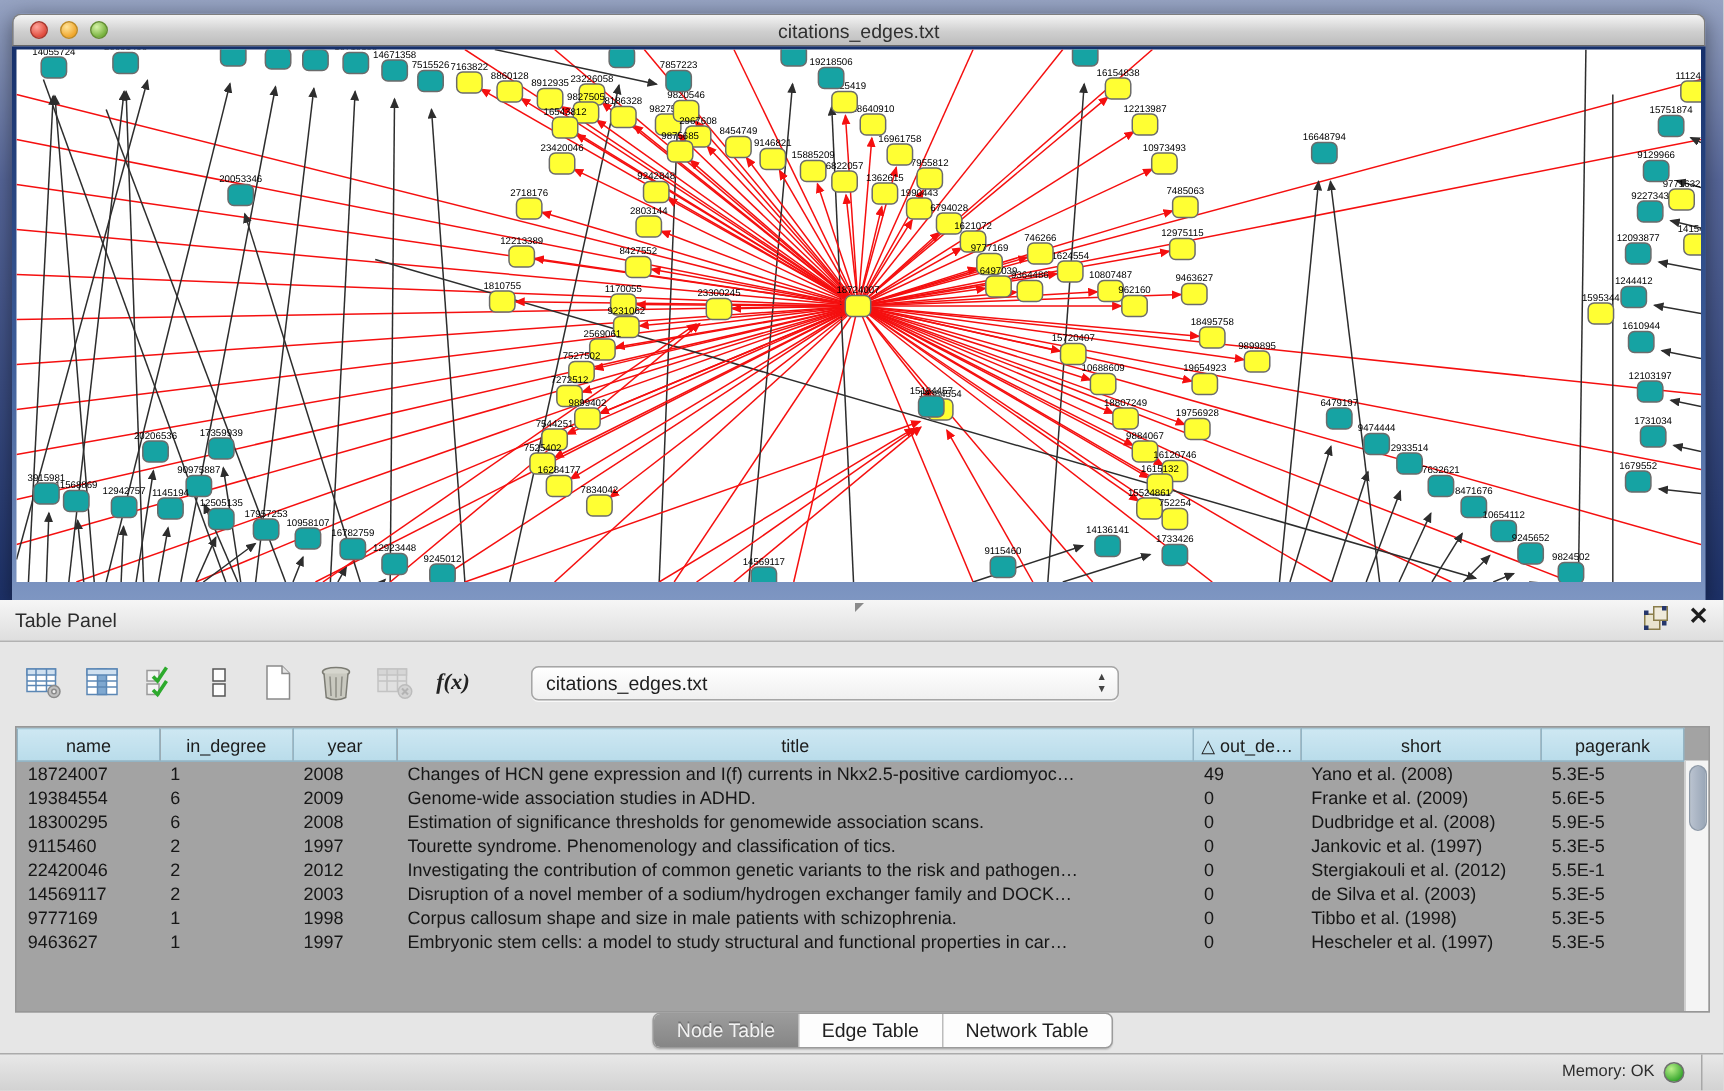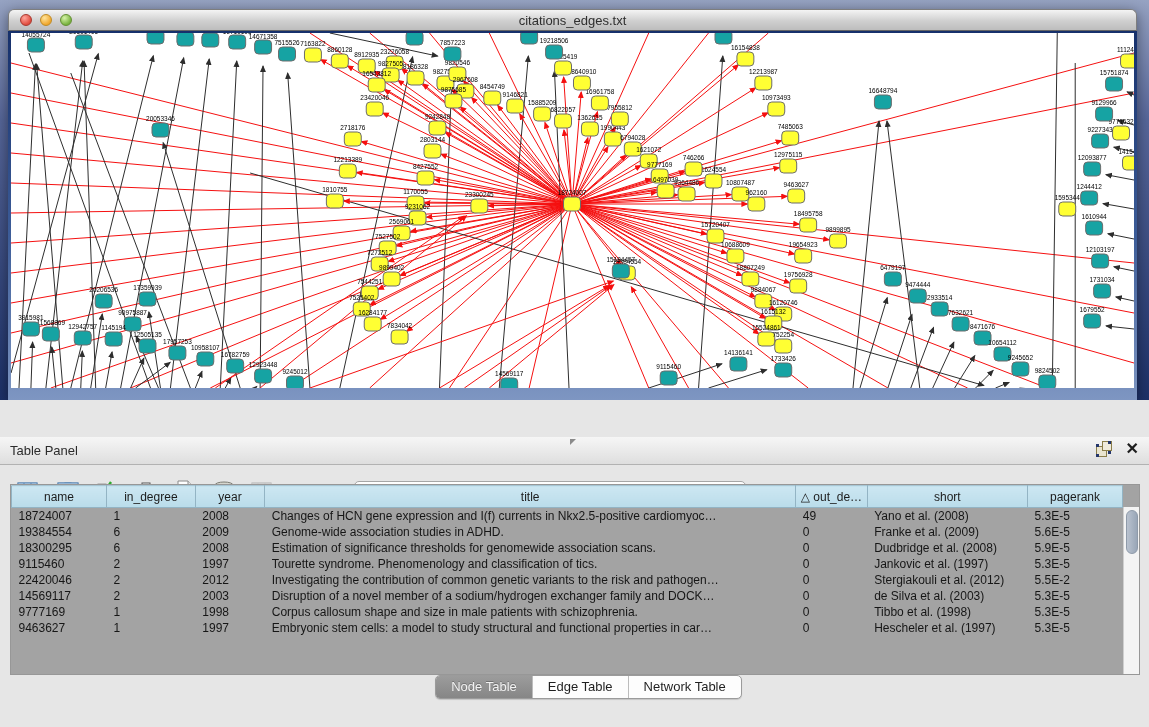--- a/index.html
+++ b/index.html
@@ -28,21 +28,21 @@
   .net-frame{position:absolute;left:0;top:22px;right:0;bottom:0;
     background:linear-gradient(#16306b, #3c5c98 55%, #7e96c2);
     padding:2px 3px 0 3px;box-sizing:border-box;}
   .net-canvas{background:#ffffff;width:100%;height:355px;display:block;}
   .net-canvas svg{width:100%;height:100%;display:block;}
   .nlabel{font-family:"Liberation Sans",sans-serif;font-size:6.5px;fill:#000;}
   
   .table-panel{position:absolute;left:0;top:400px;width:1149px;bottom:0;background:#e6e6e6;}
   .tp-header{height:27px;background:linear-gradient(#f6f6f6,#dedede);
     border-bottom:1px solid #b2b2b2;position:relative;}
-  .tp-title{line-height:27px;padding-left:10px;font-size:13px;color:#2c2c2c;margin-top:37px;}
+  .tp-title{line-height:27px;padding-left:10px;font-size:13px;color:#2c2c2c;}
   .split-handle{position:absolute;left:570px;top:2px;width:0;height:0;
     border-left:6px solid #8a8a8a;border-bottom:6px solid transparent;}
   .tp-actions{position:absolute;right:10px;top:4px;display:flex;gap:14px;align-items:center;}
   .float-ic{width:16px;height:16px;position:relative;}
   .float-ic .sq1{position:absolute;left:0;top:5px;width:9px;height:9px;border:1px solid #8a7d4a;background:#e9e4cf;}
   .float-ic .sq2{position:absolute;left:6px;top:0;width:8px;height:8px;border:1px solid #8a7d4a;background:#efeadb;}
   .float-ic .dot{position:absolute;width:3px;height:3px;background:#25366b;}
   .close-x{font-size:16px;font-weight:bold;color:#1d1d1d;line-height:16px;cursor:default;}
   
   .toolbar{display:flex;align-items:center;gap:13px;padding:14px 0 6px 16px;}
@@ -672,21 +672,21 @@
             <td>Jankovic et al. (1997)</td>
             <td>5.3E-5</td>
           </tr>
           <tr>
             <td>22420046</td>
             <td>2</td>
             <td>2012</td>
             <td>Investigating the contribution of common genetic variants to the risk and pathogen…</td>
             <td>0</td>
             <td>Stergiakouli et al. (2012)</td>
-            <td>5.5E-2</td>
+            <td>5.5E-1</td>
           </tr>
           <tr>
             <td>14569117</td>
             <td>2</td>
             <td>2003</td>
             <td>Disruption of a novel member of a sodium/hydrogen exchanger family and DOCK…</td>
             <td>0</td>
             <td>de Silva et al. (2003)</td>
             <td>5.3E-5</td>
           </tr>
@@ -716,13 +716,18 @@
   </div>
 
   <div class="tabs">
     <div class="segmented" id="tab-strip">
         <div class="segment selected">Node Table</div>
         <div class="segment">Edge Table</div>
         <div class="segment">Network Table</div>
       </div>
   </div>
 
+  <div class="statusbar">
+    <span class="mem-label">Memory: OK</span>
+    <span class="mem-dot"></span>
+    <span class="status-sep"></span>
+  </div>
 </div>
 
 </body></html>

